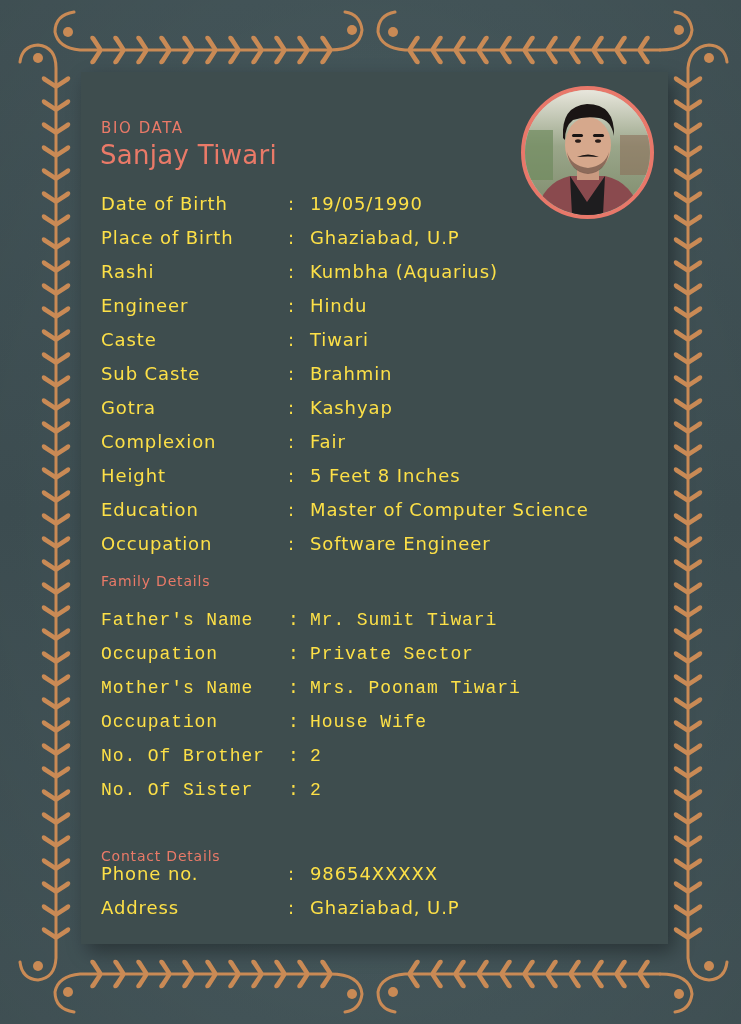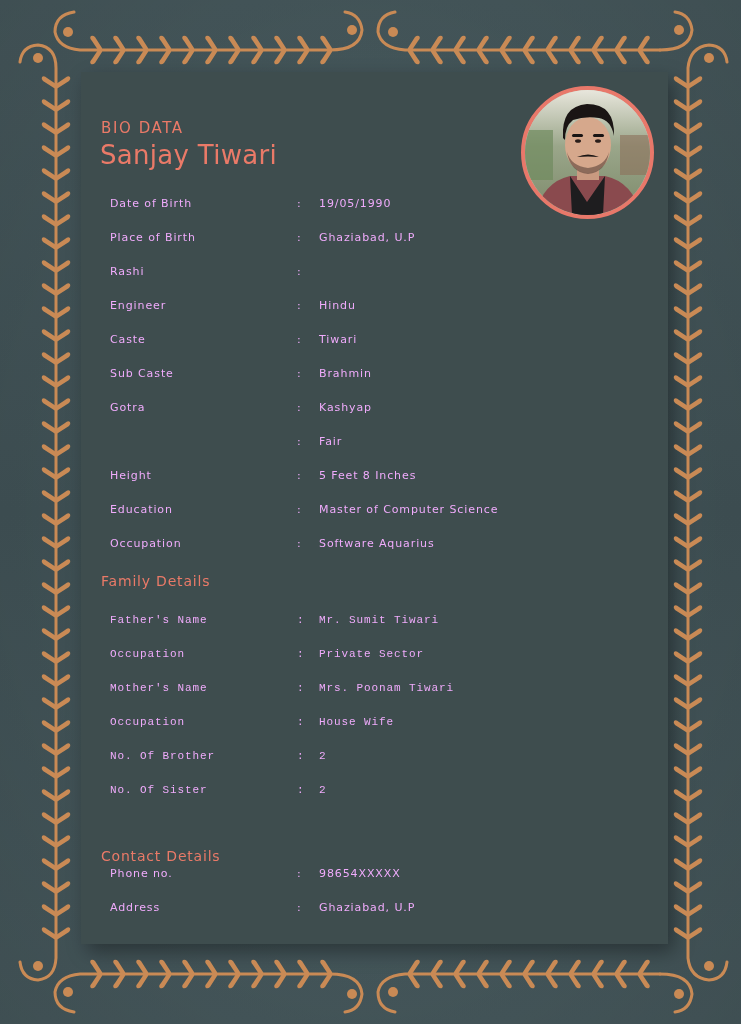--- a/index.html
+++ b/index.html
@@ -67,26 +67,25 @@
       background: #c9c4b4;
     }
     .rows {
       position: absolute;
       left: 101px;
       width: 520px;
     }
     .row {
       position: relative;
       height: 34px;
-      font-size: 11px;
-      color: #f0abfc;
+      font-size: 18px;
+      color: #fde047;
       letter-spacing: 0.9px;
       line-height: 34px;
       white-space: nowrap;
-      margin-left: 9px;
     }
     .row .lbl { position: absolute; left: 0; }
     .row .sep { position: absolute; left: 187px; }
     .row .val { position: absolute; left: 209px; }
     .section-title {
       position: absolute;
       left: 101px;
       font-size: 14px;
       color: #ea7a68;
       letter-spacing: 0.8px;
@@ -330,20 +329,21 @@
     <span class="val">19/05/1990</span>
   </div>
   <div class="row">
     <span class="lbl">Place of Birth</span>
     <span class="sep">:</span>
     <span class="val">Ghaziabad, U.P</span>
   </div>
   <div class="row">
     <span class="lbl">Rashi</span>
     <span class="sep">:</span>
+    <span class="val">Kumbha (Aquarius)</span>
   </div>
   <div class="row">
     <span class="lbl">Engineer</span>
     <span class="sep">:</span>
     <span class="val">Hindu</span>
   </div>
   <div class="row">
     <span class="lbl">Caste</span>
     <span class="sep">:</span>
     <span class="val">Tiwari</span>
@@ -352,37 +352,38 @@
     <span class="lbl">Sub Caste</span>
     <span class="sep">:</span>
     <span class="val">Brahmin</span>
   </div>
   <div class="row">
     <span class="lbl">Gotra</span>
     <span class="sep">:</span>
     <span class="val">Kashyap</span>
   </div>
   <div class="row">
+    <span class="lbl">Complexion</span>
     <span class="sep">:</span>
     <span class="val">Fair</span>
   </div>
   <div class="row">
     <span class="lbl">Height</span>
     <span class="sep">:</span>
     <span class="val">5 Feet 8 Inches</span>
   </div>
   <div class="row">
     <span class="lbl">Education</span>
     <span class="sep">:</span>
     <span class="val">Master of Computer Science</span>
   </div>
   <div class="row">
     <span class="lbl">Occupation</span>
     <span class="sep">:</span>
-    <span class="val">Software Aquarius</span>
+    <span class="val">Software Engineer</span>
   </div>
 </div>
 
 <div class="section-title" style="top:573px;">Family Details</div>
 <div class="rows" style="top:603px;font-family:Liberation Mono, monospace;">
   <div class="row">
     <span class="lbl">Father's Name</span>
     <span class="sep">:</span>
     <span class="val">Mr. Sumit Tiwari</span>
   </div>

